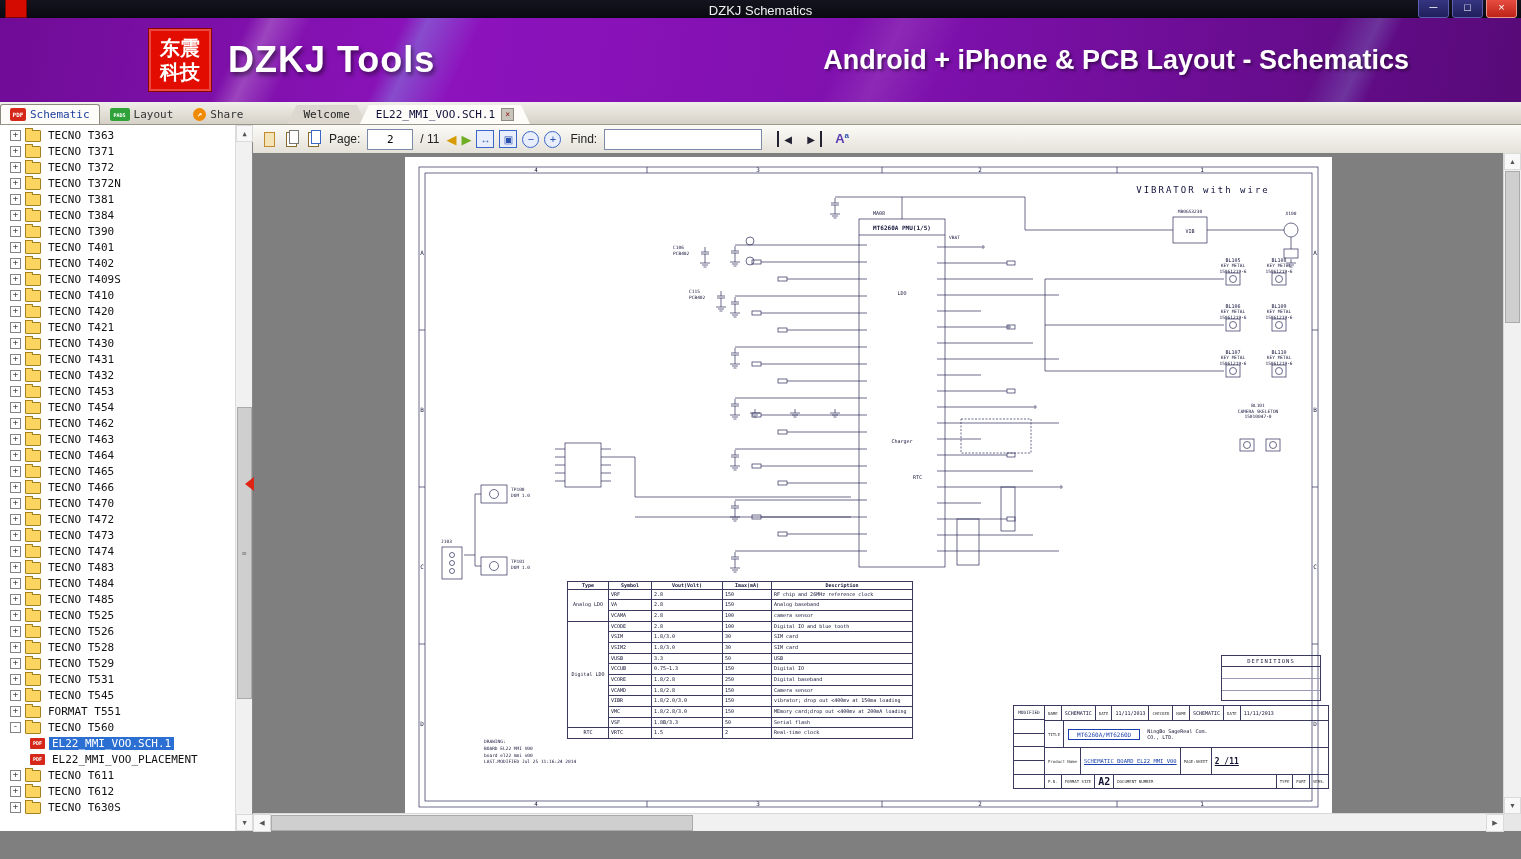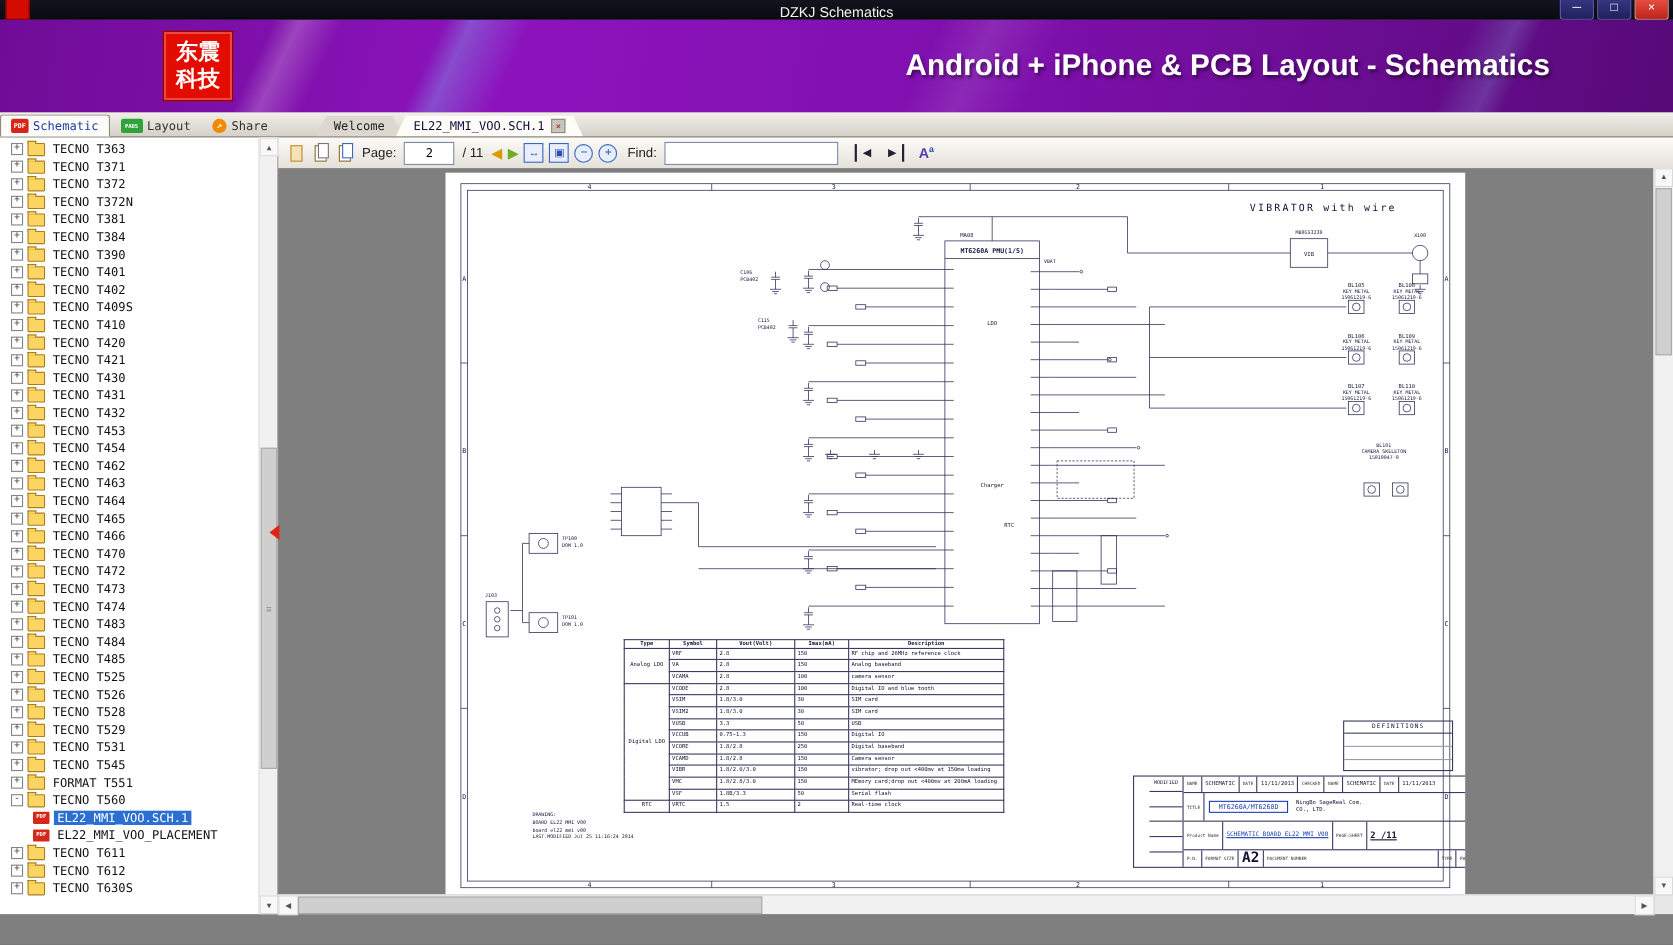--- a/index.html
+++ b/index.html
@@ -109,40 +109,40 @@
   .camera-sk{position:absolute;left:800px;top:246px;width:106px;text-align:center;font-size:4.5px;line-height:1.25;}
   .ldo{position:absolute;left:162px;top:424px;width:346px;height:158px;border-collapse:collapse;table-layout:fixed;font-size:5px;line-height:1.15;color:#101030;}
   .ldo th,.ldo td{border:0.5px solid #3a3a60;padding:0.5px 2px;text-align:left;font-weight:normal;vertical-align:middle;}
   .ldo th{text-align:center;font-weight:bold;}
   .ldo .ldo-type{text-align:center;}
   .drawing-note{position:absolute;left:79px;top:582px;font-size:4.5px;line-height:1.5;color:#15153c;}
   .footer-note{position:absolute;left:0;width:100%;top:608px;text-align:center;font-size:7px;font-weight:bold;letter-spacing:0.5px;color:#101030;}
   .defbox{position:absolute;left:816px;top:498px;width:98px;height:44px;border:0.8px solid #3a3a60;}
   .defbox .dtit{display:block;text-align:center;font-size:5.5px;border-bottom:0.8px solid #3a3a60;padding:2px 0;letter-spacing:1px;}
   .defbox .dline{height:11px;border-bottom:0.5px solid #9a9ab8;}
-  .tblock{position:absolute;left:625px;top:548px;width:314px;height:82px;border:0.9px solid #3a3a60;display:flex;font-size:4.5px;color:#101030;padding-left:14px;}
+  .tblock{position:absolute;left:608px;top:548px;width:314px;height:82px;border:0.9px solid #3a3a60;display:flex;font-size:4.5px;color:#101030;}
   .tb-rev{width:30px;border-right:0.8px solid #3a3a60;display:flex;flex-direction:column;}
   .tb-rev div{flex:1;border-bottom:0.5px solid #3a3a60;display:flex;align-items:center;justify-content:center;}
   .tb-rev div:last-child{border-bottom:none;}
   .tb-main{flex:1;display:flex;flex-direction:column;}
   .tb-r{display:flex;align-items:center;border-bottom:0.8px solid #3a3a60;}
   .tb-r:last-child{border-bottom:none;}
   .tb-r1{height:14px;}
   .tb-r2{height:26px;}
   .tb-r3{height:26px;}
   .tb-r4{flex:1;}
   .tb-r span{display:inline-flex;align-items:center;padding:0 3px;height:100%;border-right:0.5px solid #3a3a60;}
   .tb-r span:last-child{border-right:none;}
   .lb{font-size:4px;color:#333;}
   .vl{font-size:5px;}
   .ttlbox{font-size:6px;color:#1a3fae;border:0.7px solid #1a3fae !important;margin:0 4px;padding:1px 8px !important;height:auto !important;}
   .company{flex-direction:column;align-items:flex-start !important;justify-content:center;line-height:1.3;font-size:5px;}
   .prodbox{font-size:5.5px;text-decoration:underline;color:#1a3fae;}
   .pageval{font-size:8px;font-weight:bold;text-decoration:underline;}
-  .a2{font-size:13px;font-weight:bold;}
+  .a2{font-size:10px;font-weight:bold;}
 
   
   .statusbar{position:relative;height:17px;background:#1b4a78;color:#fff;display:flex;align-items:center;justify-content:space-between;
              font-family:"DejaVu Sans Mono",monospace;font-size:11px;padding:0 6px 0 2px;}
   .st-left{display:flex;align-items:center;gap:6px;}
   .st-ico{width:12px;height:12px;background:#d40b00;border:1px solid #8a0400;}
 </style>
 </head>
 <body>
 
@@ -156,20 +156,21 @@
       <div class="wbtn maxb">□</div>
       <div class="wbtn clsb">×</div>
     </div>
   </div>
 
   <div class="banner">
     <div class="logo">
       <span>东震</span>
       <span>科技</span>
     </div>
+    <div class="brand">DZKJ Tools</div>
     <div class="tagline">Android + iPhone &amp; PCB Layout - Schematics</div>
   </div>
 
   <div class="tabrow">
     <div style="display:flex;align-items:flex-end;">
         <div class="mtab active">
           <span class="chip pdf">PDF</span>
           <span>Schematic</span>
         </div>
         <div class="mtab">

